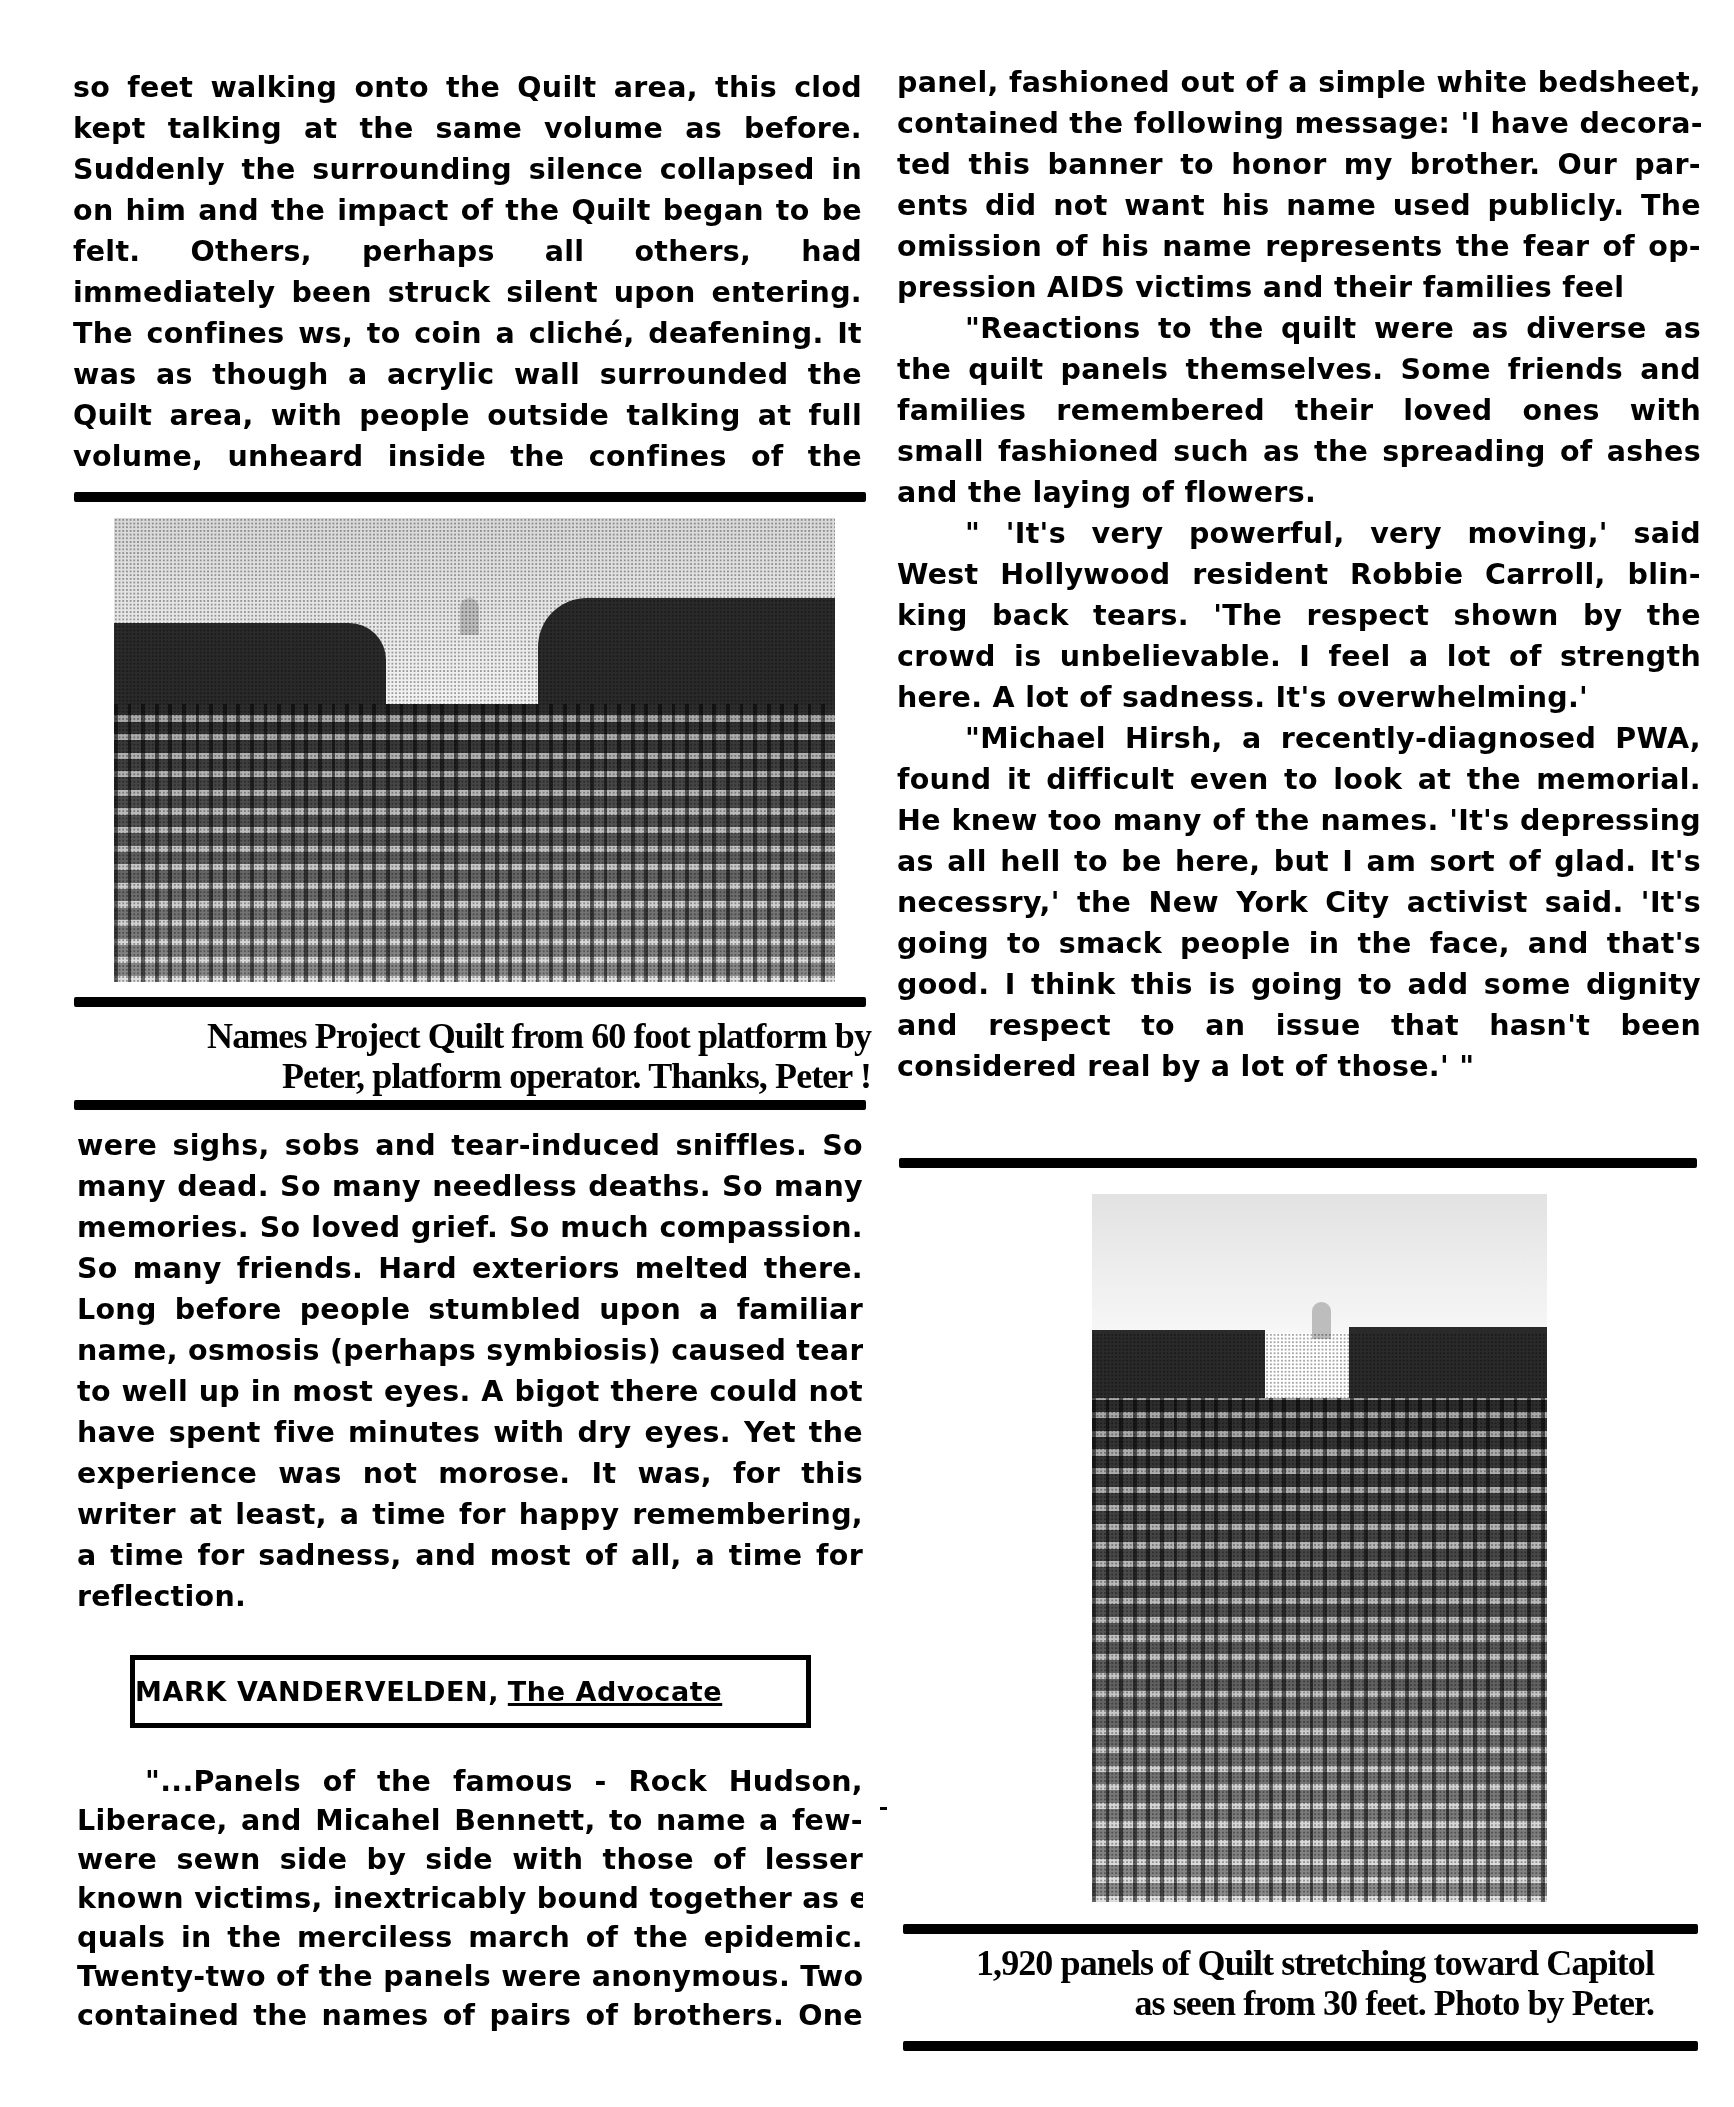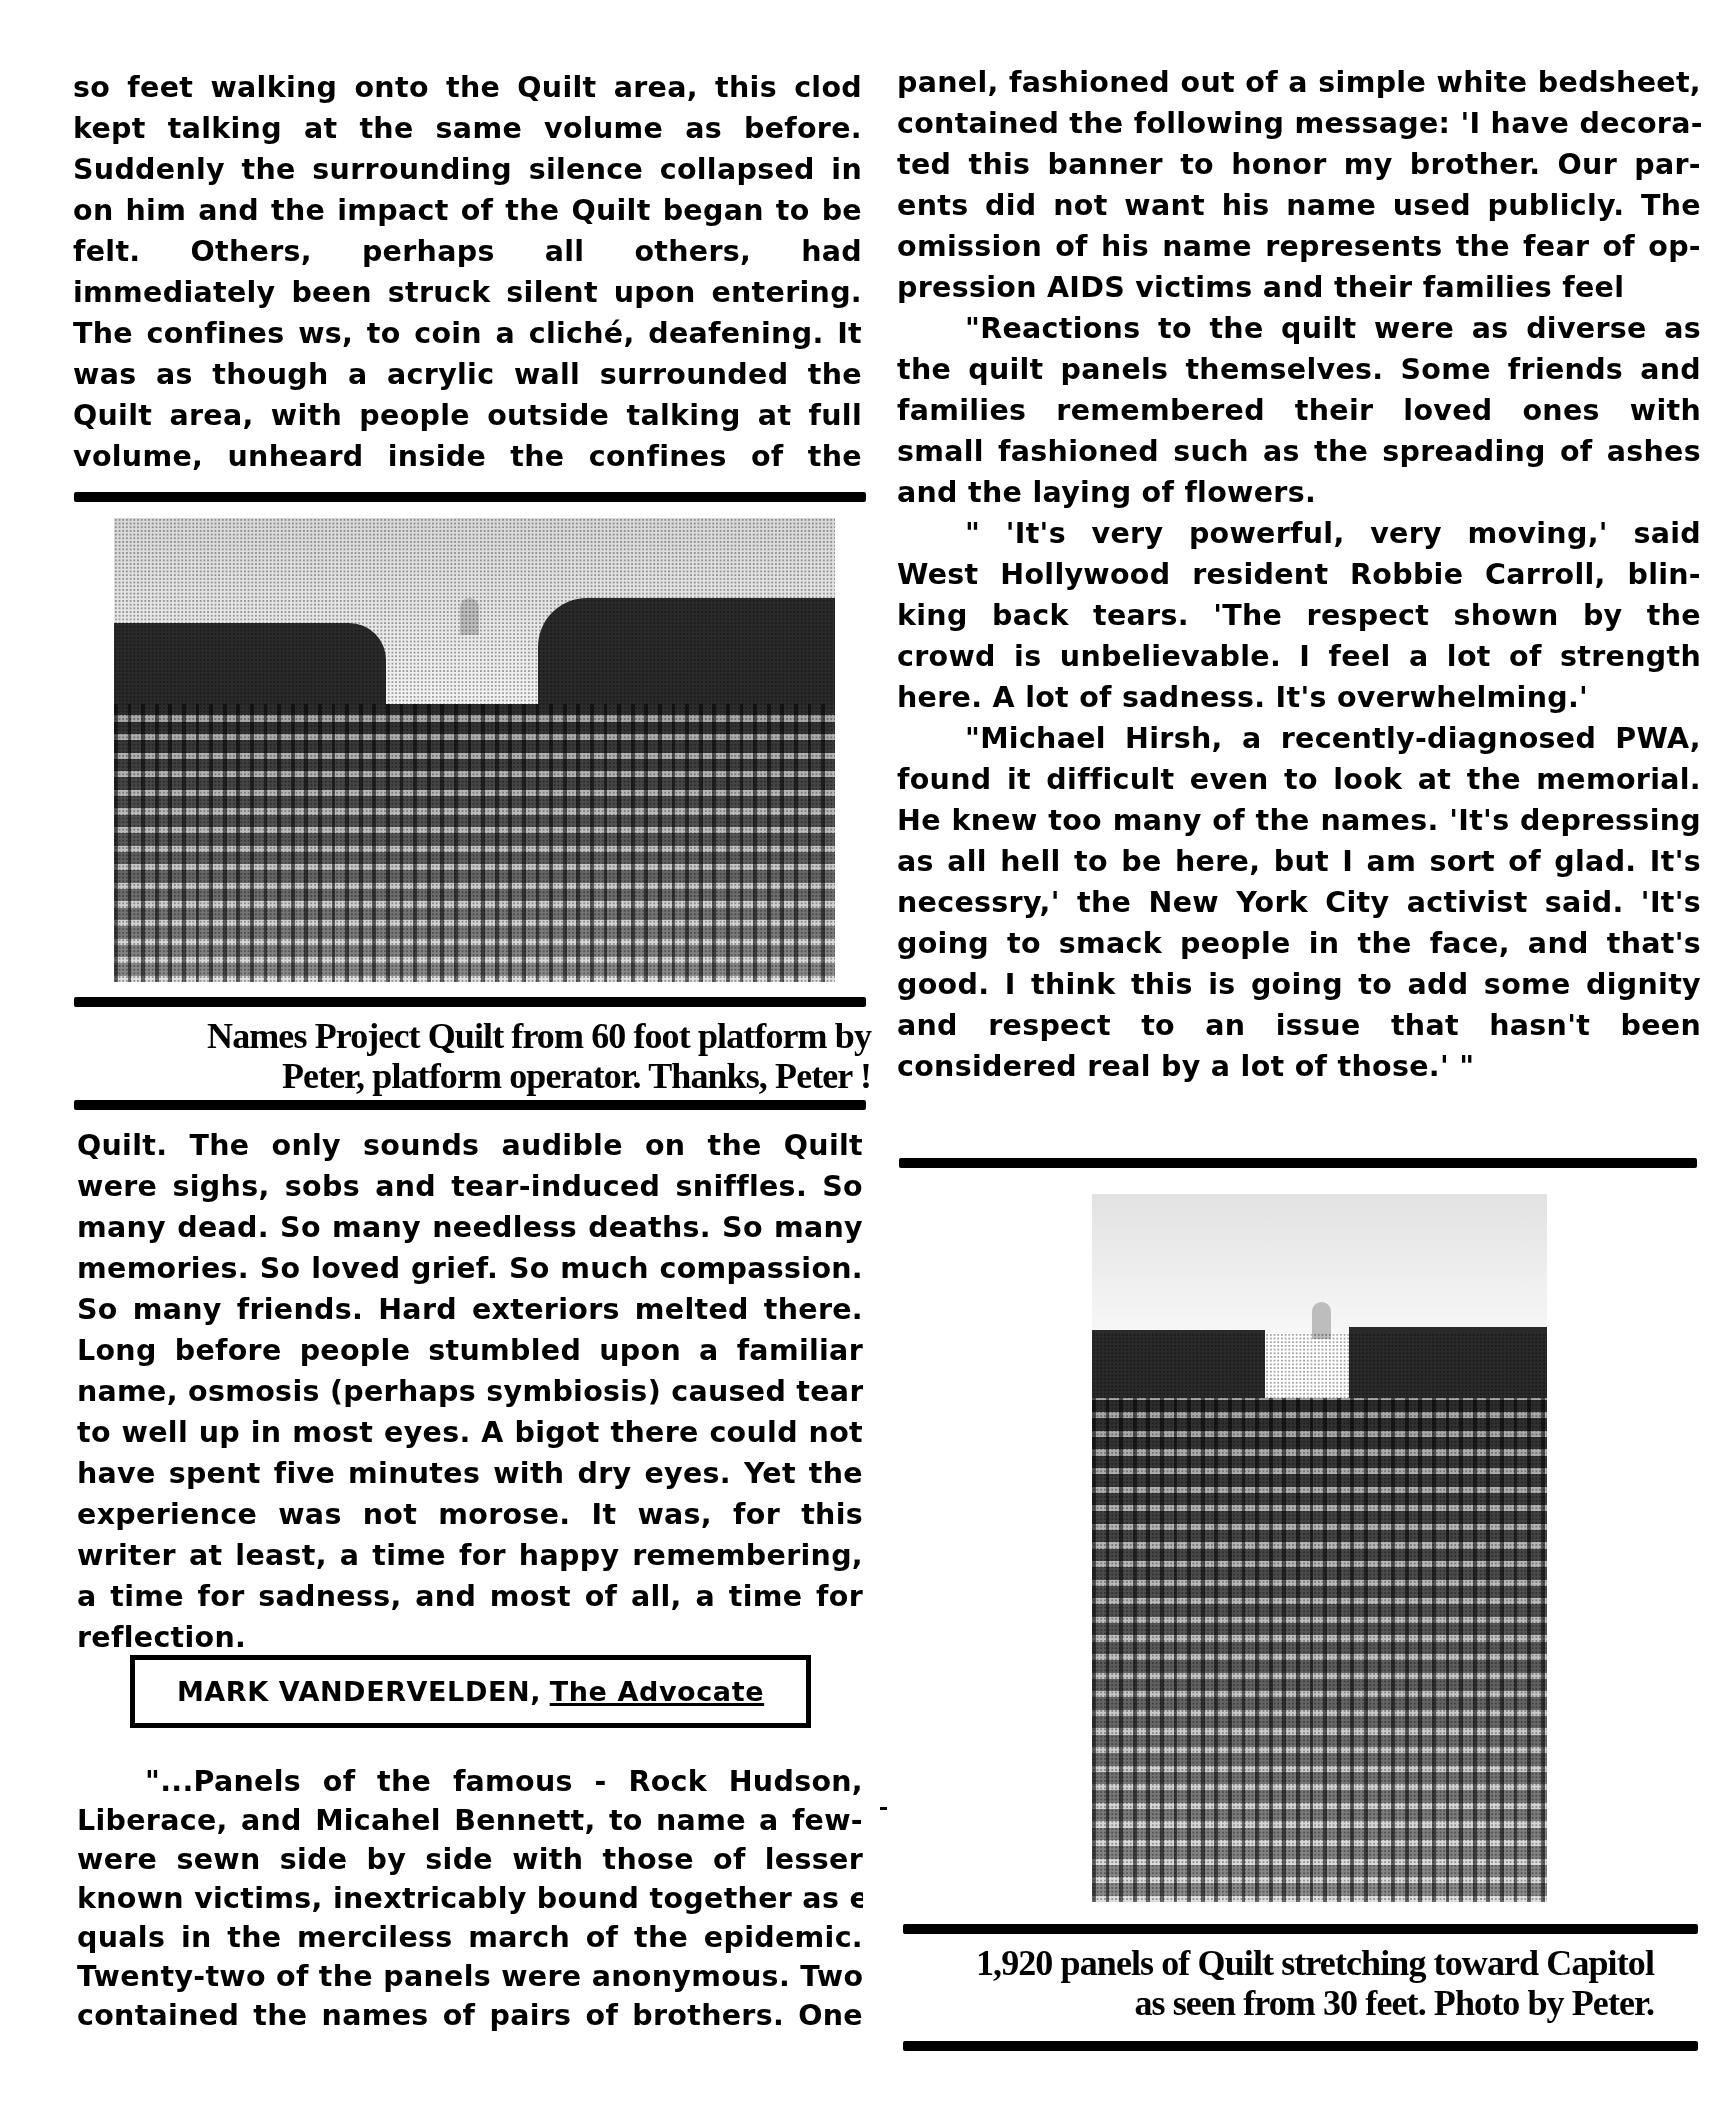--- a/index.html
+++ b/index.html
@@ -14,21 +14,21 @@
   .photo .sky { position:absolute; left:0; right:0; top:0; background:linear-gradient(#d8d8d8,#f4f4f4); }
   .photo .ground { position:absolute; left:0; right:0; bottom:0;
       background:
         repeating-linear-gradient(90deg, rgba(0,0,0,.55) 0 3.7px, rgba(255,255,255,.0) 3.7px 13.6px),
         repeating-linear-gradient(0deg, rgba(255,255,255,.55) 0 6.2px, rgba(0,0,0,.25) 6.2px 18.6px),
         linear-gradient(#3a3a3a, #6a6a6a 40%, #bbb 100%); }
   .photo .trees-l, .photo .trees-r { position:absolute; background:#2a2a2a; }
   .photo .dome { position:absolute; width:18.6px; height:37px; background:#bdbdbd; border-radius:9.3px 9.3px 0 0; }
   .dots { position:absolute; inset:0; background-image:radial-gradient(rgba(0,0,0,.35) 0.9px, transparent 1.2px); background-size:3.7px 3.7px; }
   .caption { position:absolute; font-family:"Liberation Serif", serif; font-weight:bold; font-size:36px; line-height:40px; letter-spacing:-0.9px;text-align:right; }
-  .byline-box { position:absolute; border:5.6px solid #000; box-sizing:border-box; display:flex; align-items:center; justify-content:center; font-family:"DejaVu Sans", sans-serif; font-weight:bold; font-size:27px; letter-spacing:0.6px; }
+  .byline-box { position:absolute; border:5.6px solid #000; box-sizing:border-box; display:flex; align-items:center; justify-content:flex-start; font-family:"DejaVu Sans", sans-serif; font-weight:bold; font-size:27px; letter-spacing:0.6px; }
   .byline-box .pub { text-decoration:underline; text-decoration-thickness:2.5px; margin-left:8.7px; }
   .stray { position:absolute; background:#000; }
 </style>
 </head>
 <body>
 
 <div class="col" style="left:73px; top:67px; width:789px;">
   <div class="para">
     <span class="ln">so feet walking onto the Quilt area, this clod</span>
     <span class="ln">kept talking at the same volume as before.</span>
@@ -56,21 +56,20 @@
 
 <div class="rule" style="left:74px; top:997px; width:792px;"></div>
 <div class="caption" style="left:110px; top:1016px; width:761px;">
   <div>Names Project Quilt from 60 foot platform by</div>
   <div>Peter, platform operator.  Thanks, Peter !</div>
 </div>
 <div class="rule" style="left:74px; top:1100px; width:792px;"></div>
 
 <div class="col" style="left:77px; top:1125px; width:786px;">
   <div class="para">
-    <span class="ln">Quilt. The only sounds audible on the Quilt</span>
     <span class="ln">were sighs, sobs and tear-induced sniffles. So</span>
     <span class="ln">many dead. So many needless deaths. So many</span>
     <span class="ln">memories. So loved grief. So much compassion.</span>
     <span class="ln">So many friends. Hard exteriors melted there.</span>
     <span class="ln">Long before people stumbled upon a familiar</span>
     <span class="ln">name, osmosis (perhaps symbiosis) caused tears</span>
     <span class="ln">to well up in most eyes. A bigot there could not</span>
     <span class="ln">have spent five minutes with dry eyes. Yet the</span>
     <span class="ln">experience was not morose. It was, for this</span>
     <span class="ln">writer at least, a time for happy  remembering,</span>

